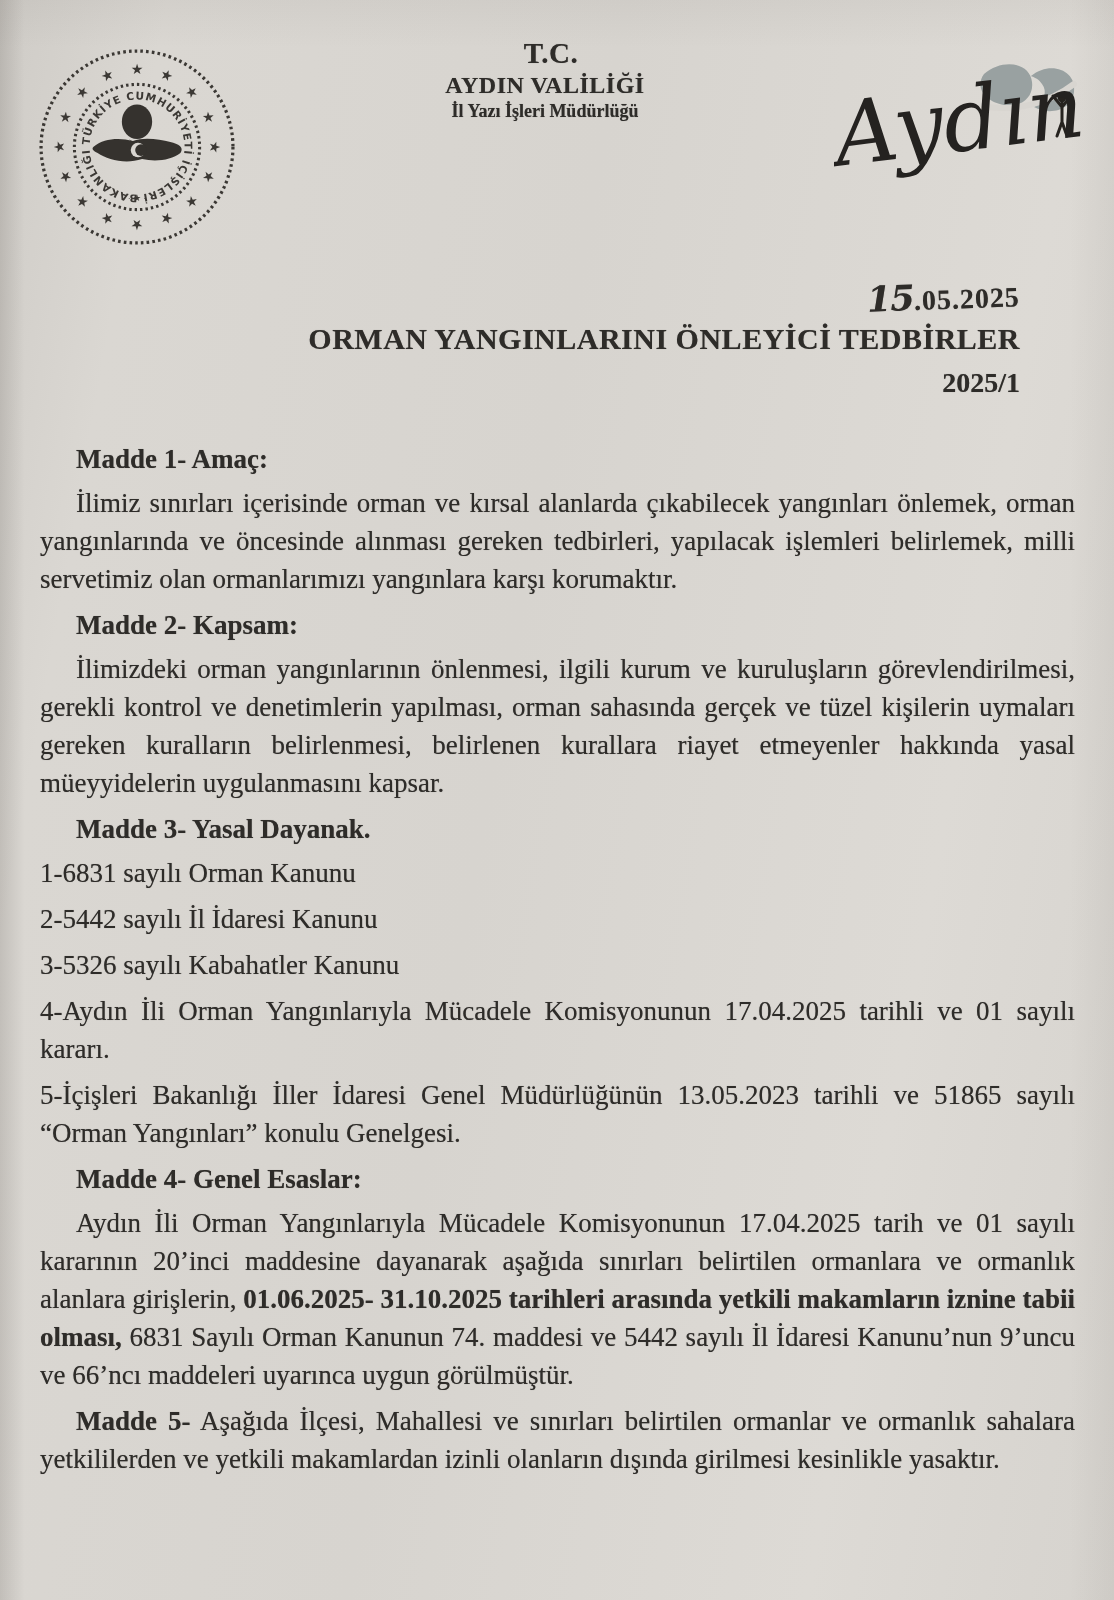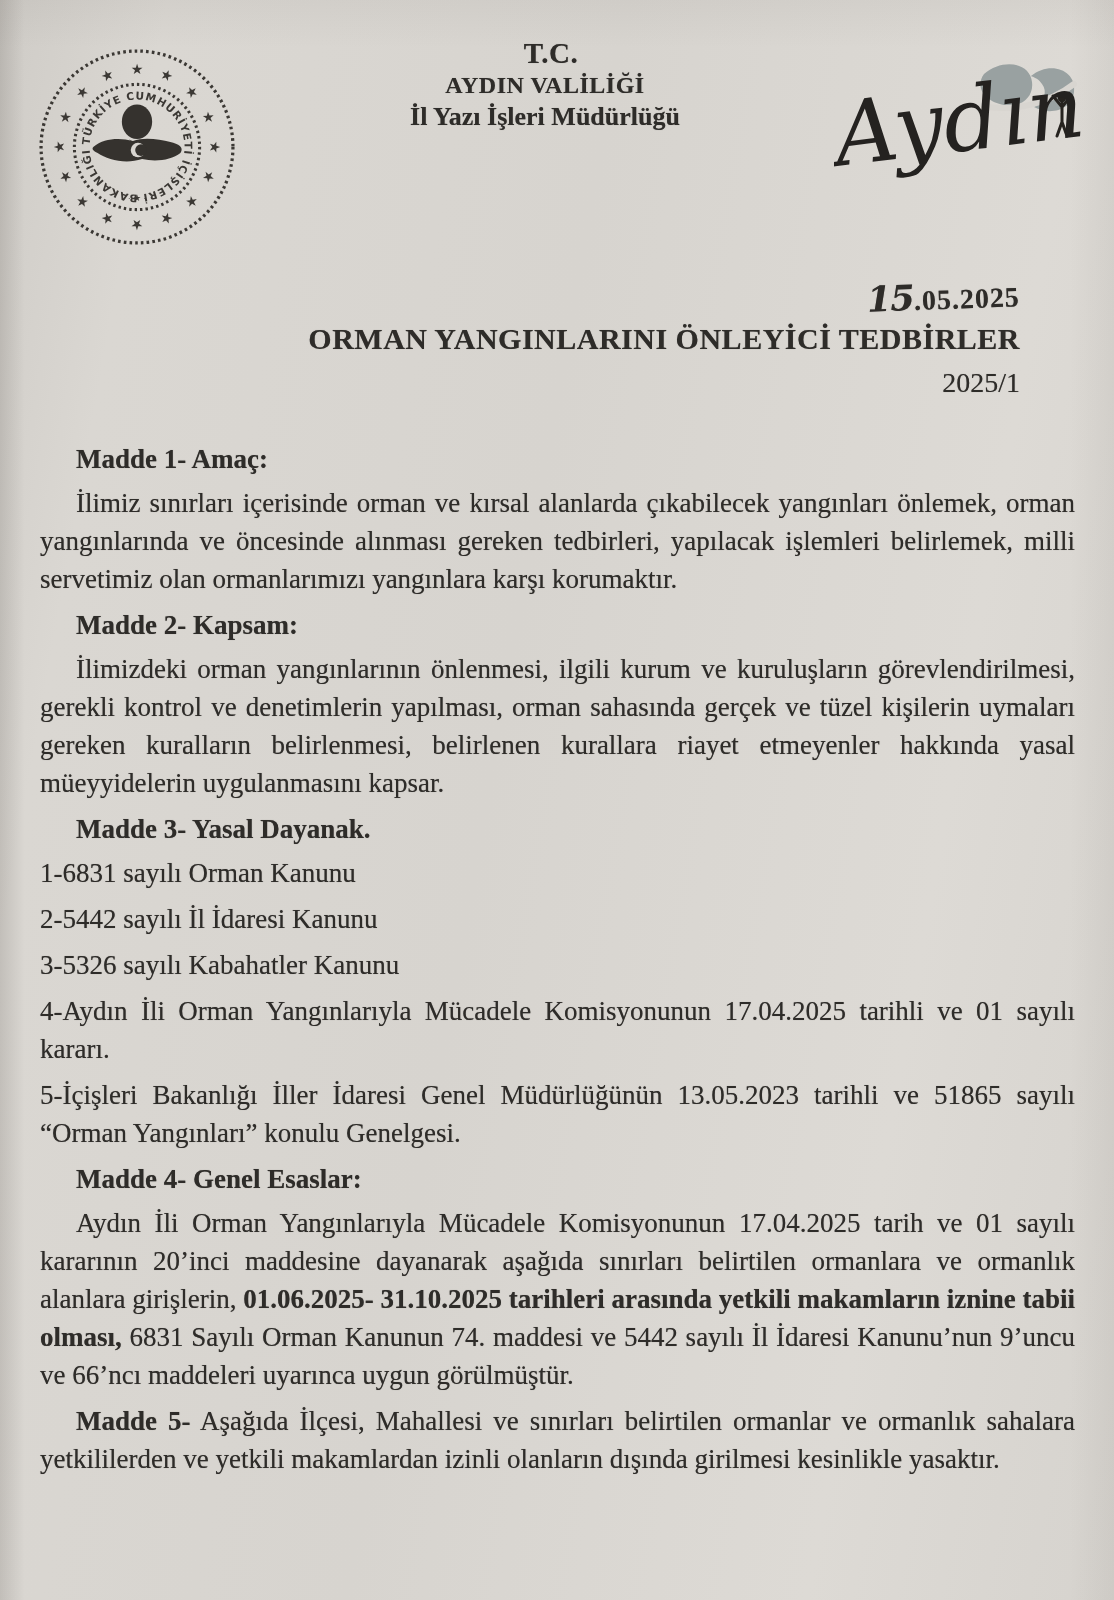--- a/index.html
+++ b/index.html
@@ -18,29 +18,29 @@
       linear-gradient(90deg,rgba(70,64,58,.16),rgba(0,0,0,0) 2.2%),
       linear-gradient(270deg,rgba(70,64,58,.06),rgba(0,0,0,0) 4%),
       linear-gradient(180deg,rgba(70,64,58,.05),rgba(0,0,0,0) 3%);
   }
   .soft{ text-shadow:0 0 .7px rgba(46,44,41,.55); }
   
   .seal{position:absolute;left:36px;top:46px;width:202px;height:202px;}
   .header-text{position:absolute;left:0;top:36px;width:1090px;text-align:center;line-height:1.22;}
   .ht1{font-size:29px;font-weight:bold;letter-spacing:.5px;padding-left:12px;}
   .ht2{font-size:24px;font-weight:bold;letter-spacing:.5px;}
-  .ht3{font-size:26px;font-weight:bold;}
+  .ht3{font-size:18px;font-weight:bold;}
   .logo{position:absolute;right:28px;top:44px;width:252px;height:162px;}
   .datestamp{position:absolute;top:276px;right:94px;transform:rotate(-2deg);white-space:nowrap;}
   .date-day{font-family:"DejaVu Serif",serif;font-style:italic;font-weight:bold;font-size:35px;letter-spacing:-1px;}
   .date-rest{font-weight:bold;font-size:28px;letter-spacing:1px;}
   
   .doc-title{position:absolute;left:0;top:322px;width:1020px;text-align:right;}
   .title-line1{font-size:30px;font-weight:bold;letter-spacing:.5px;}
-  .title-line2{font-size:28px;font-weight:normal;margin-top:11px;padding-left:44px;}
+  .title-line2{font-size:28px;font-weight:bold;margin-top:11px;padding-left:44px;}
   
   .body-text{position:absolute;left:40px;right:39px;top:440px;font-size:27px;line-height:38px;}
   .madde-heading{font-weight:bold;padding-left:36px;margin:0 0 6px 0;}
   .para{margin:0 0 8px 0;text-indent:36px;text-align:justify;}
   .list-item{margin:0 0 8px 0;text-align:justify;}
   .b{font-weight:bold;}
 </style>
 </head>
 <body>
 

